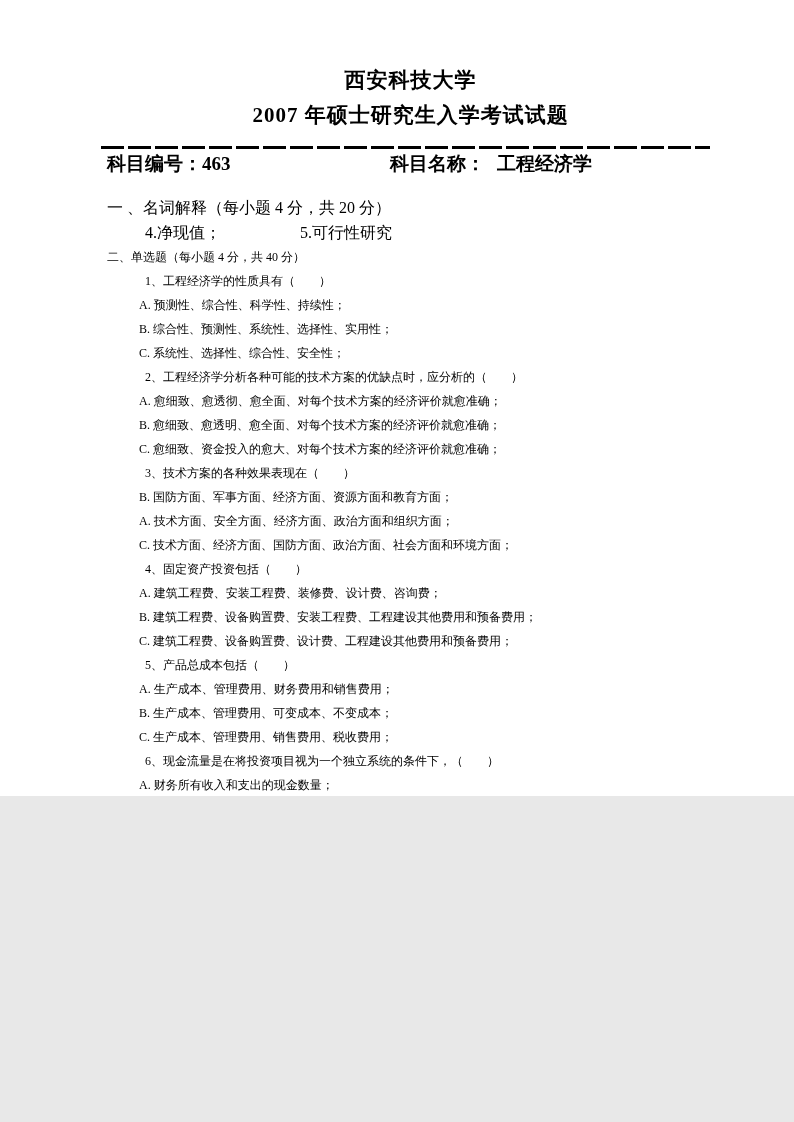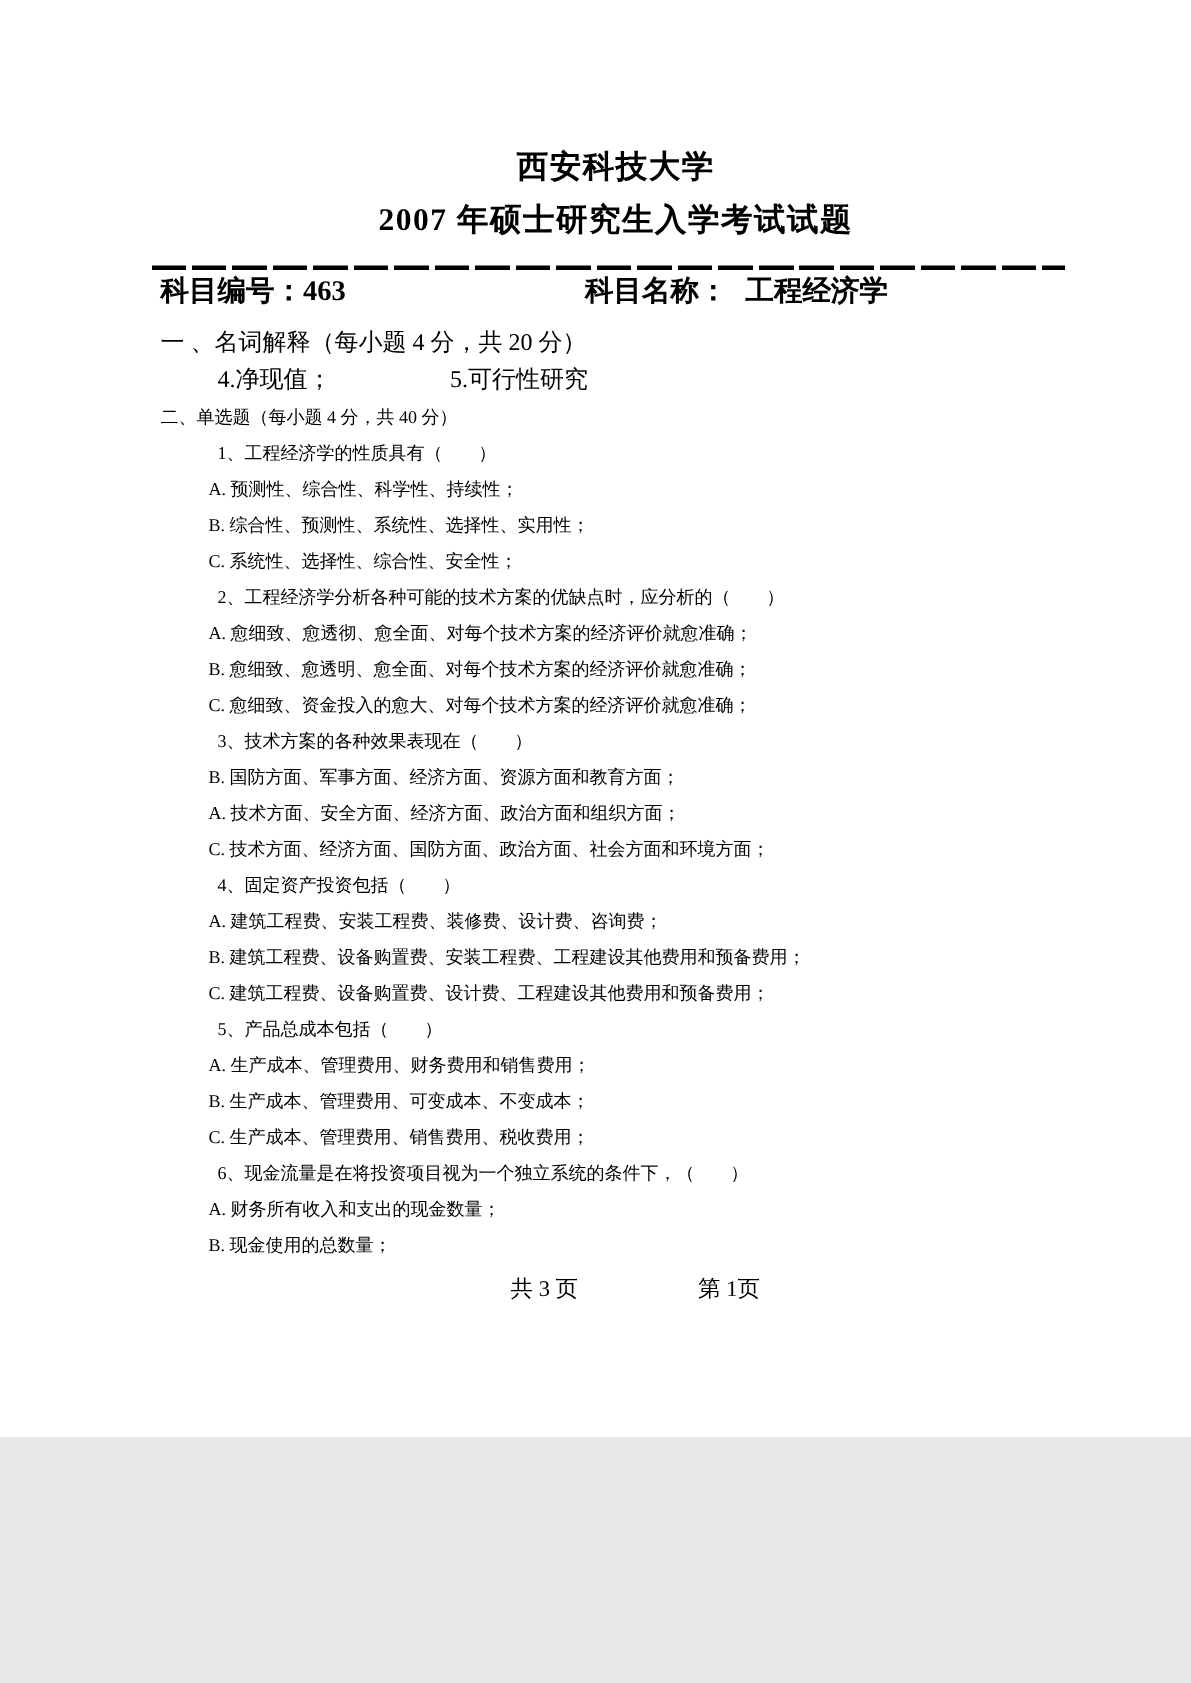--- a/index.html
+++ b/index.html
@@ -1,23 +1,23 @@
 <!DOCTYPE html>
 <html><head>
 <meta charset="utf-8">
 <style>
   * { margin:0; padding:0; box-sizing:border-box; }
   html,body { background:#e8e8e8; }
   .page {
-    width:794px; height:958px;
+    width:794px; height:796px;
     margin:0 auto;
     background:#ffffff;
     color:#000000;
     font-family:"Liberation Serif", serif;
-    padding:94px 80px 0 107px;
+    padding:63px 80px 0 107px;
     overflow:hidden;
     position:relative;
   }
   .title-line {
     text-align:center;
     font-weight:bold;
     font-size:21px;
     line-height:35px;
     letter-spacing:1px;
     white-space:nowrap;
@@ -37,21 +37,21 @@
   }
   .subject-part-code { width:283px; }
   .subject-name-value { margin-left:12px;text-align:right; }
   .notice {
     margin-top:11px;
     font-size:15px;
     line-height:27.5px;
   }
   .notice-item { padding-left:11px; }
   .section-one {
-    margin-top:7px;
+    margin-top:17px;
     font-size:16px;
     line-height:25px;
   }
   .terms-row { padding-left:38px; display:flex; white-space:nowrap; }
   .term-col1 { width:155px; }
   .term-col2 { width:200px; }
   .section-two {
     font-size:12px;
     line-height:24px;
   }

